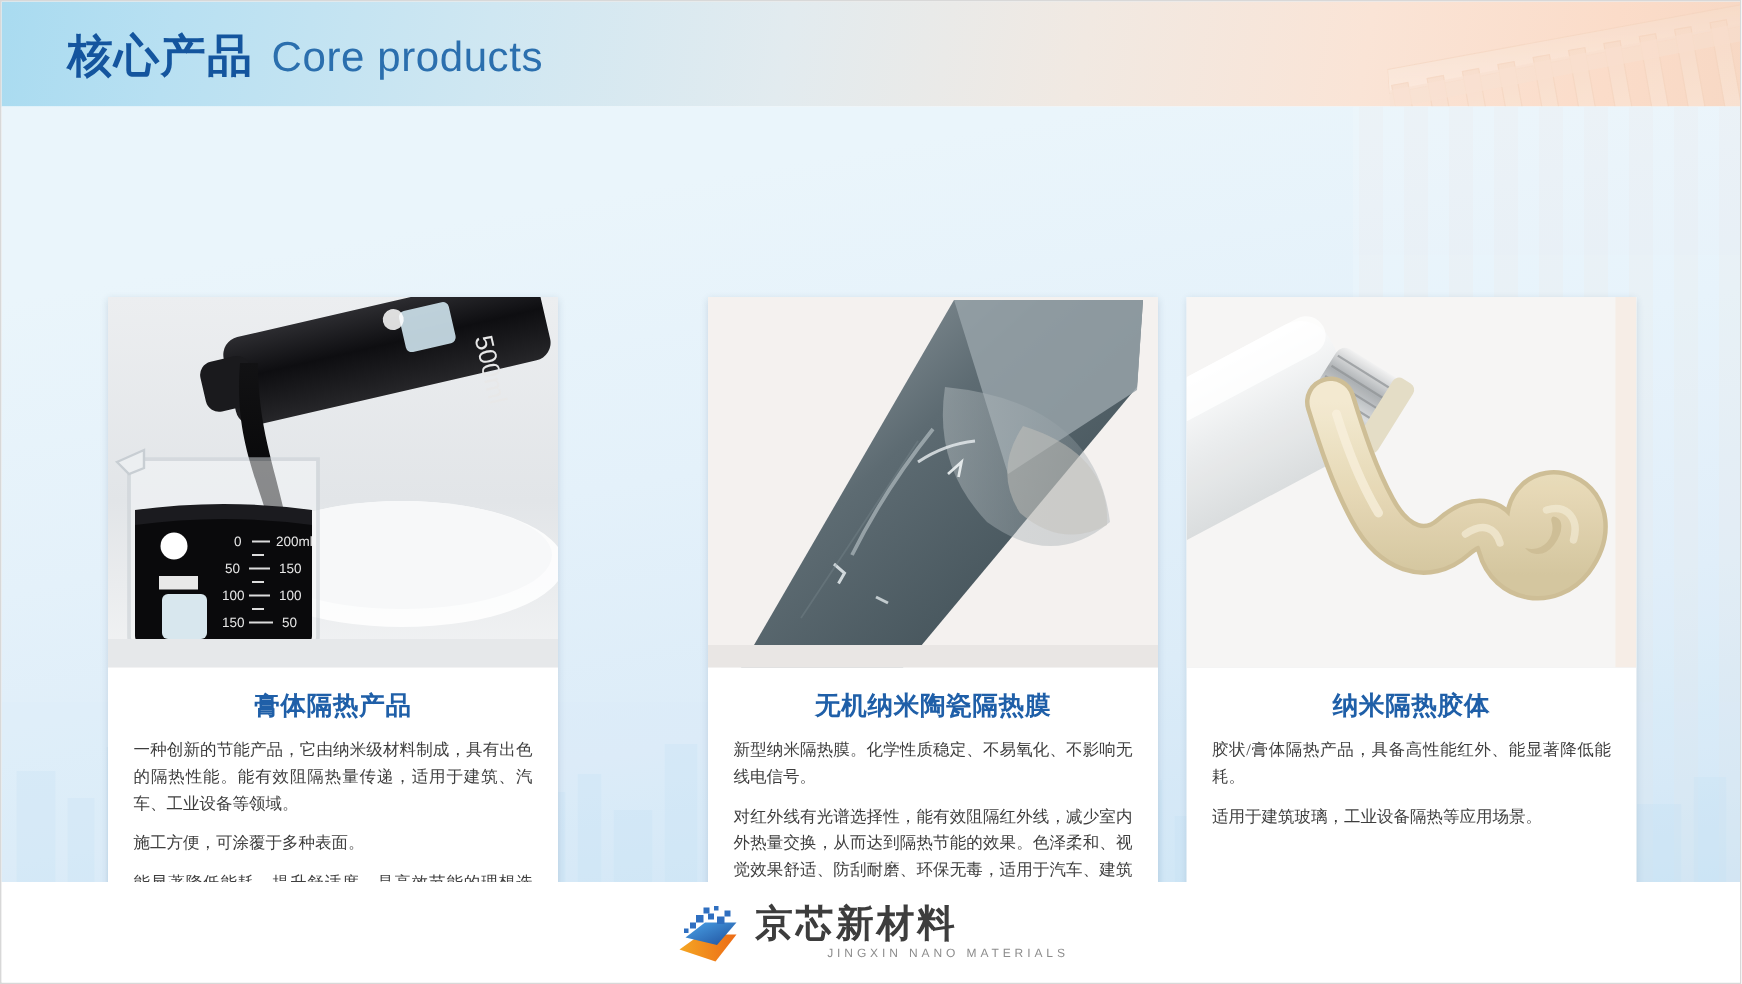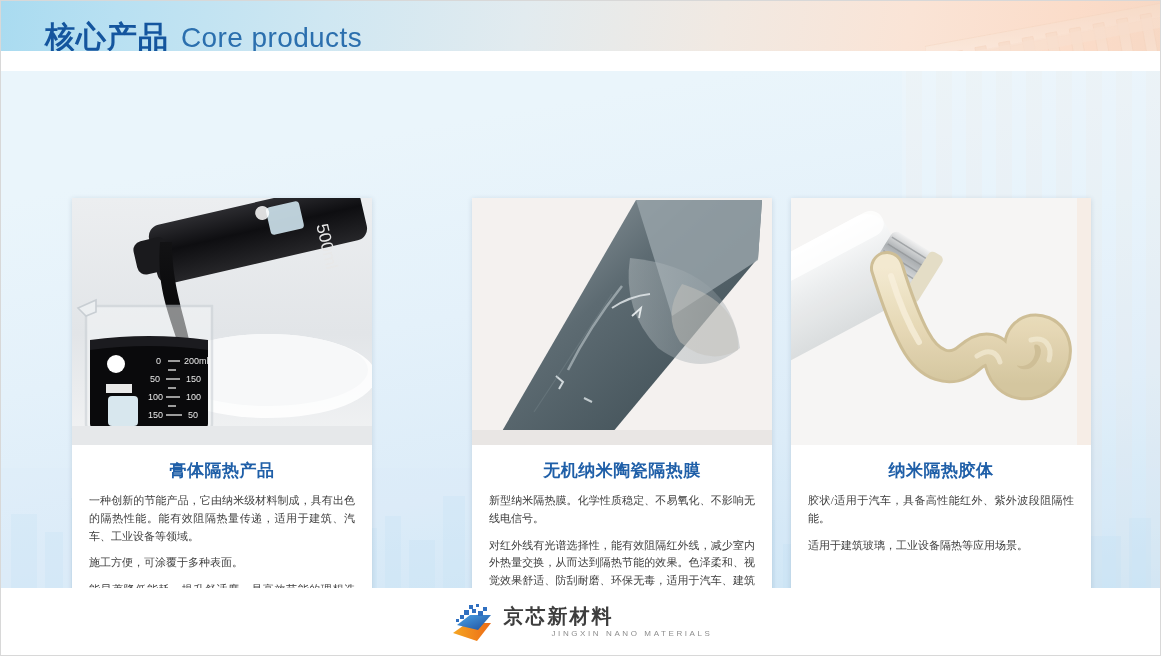--- a/index.html
+++ b/index.html
@@ -19,21 +19,21 @@
     background: #ffffff;
     overflow: hidden;
     border: 1px solid #d8d8d8;
   }
 
   
   #header {
     position: absolute;
     left: 0; top: 0;
     width: 1161px;
-    height: 50px;
+    height: 70px;
     background: linear-gradient(100deg,
         #a9dbf0 0%,
         #b8e0f2 10%,
         #cfe7f2 28%,
         #e2ebef 45%,
         #f1e9e2 62%,
         #fae4d6 78%,
         #fbdcc9 92%,
         #f7d8c4 100%);
     overflow: hidden;
@@ -155,21 +155,21 @@
     justify-content: center;
   }
   #logo {
     display: flex;
     align-items: center;
     gap: 9px;
   }
   #logo-mark { width: 44px; height: 40px; display: block; }
   #logo-words { display: flex; flex-direction: column; justify-content: center; }
   #logo-cn {
-    font-size: 20px;
+    font-size: 25px;
     font-weight: bold;
     color: #3d3d3d;
     letter-spacing: 2px;
     line-height: 1.05;
   }
   #logo-en {
     font-size: 8px;
     color: #8d8d8d;
     letter-spacing: 2.6px;
     line-height: 1.3;
@@ -443,21 +443,21 @@
           <path d="M100 78 C108 104 116 124 128 144" fill="none" stroke="#f8f0dc" stroke-width="6" stroke-linecap="round" opacity="0.75"></path>
           <path d="M186 158 C198 150 206 154 209 164" fill="none" stroke="#f8f0dc" stroke-width="5" stroke-linecap="round" opacity="0.6"></path>
           <path d="M240 142 C254 138 262 148 258 162" fill="none" stroke="#f8f0dc" stroke-width="5" stroke-linecap="round" opacity="0.55"></path>
 
           <rect x="286" y="0" width="14" height="247" fill="#f7e7da" opacity="0.6"></rect>
           <rect x="0" y="0" width="300" height="247" fill="#ffffff" opacity="0.04"></rect>
         </svg>
       </div>
       <div class="card-text">
         <div class="card-title">纳米隔热胶体</div>
-        <p class="card-para">胶状/适用于汽车，具备高性能红外、紫外波段阻隔性能。</p>
+        <p class="card-para">胶状/膏体隔热产品，具备高性能红外、能显著降低能耗。</p>
         <p class="card-para">适用于建筑玻璃，工业设备隔热等应用场景。</p>
       </div>
     </div>
 
   </div>
 
   <div id="footer">
     <div id="logo">
 
       <svg id="logo-mark" viewBox="0 0 44 40">

